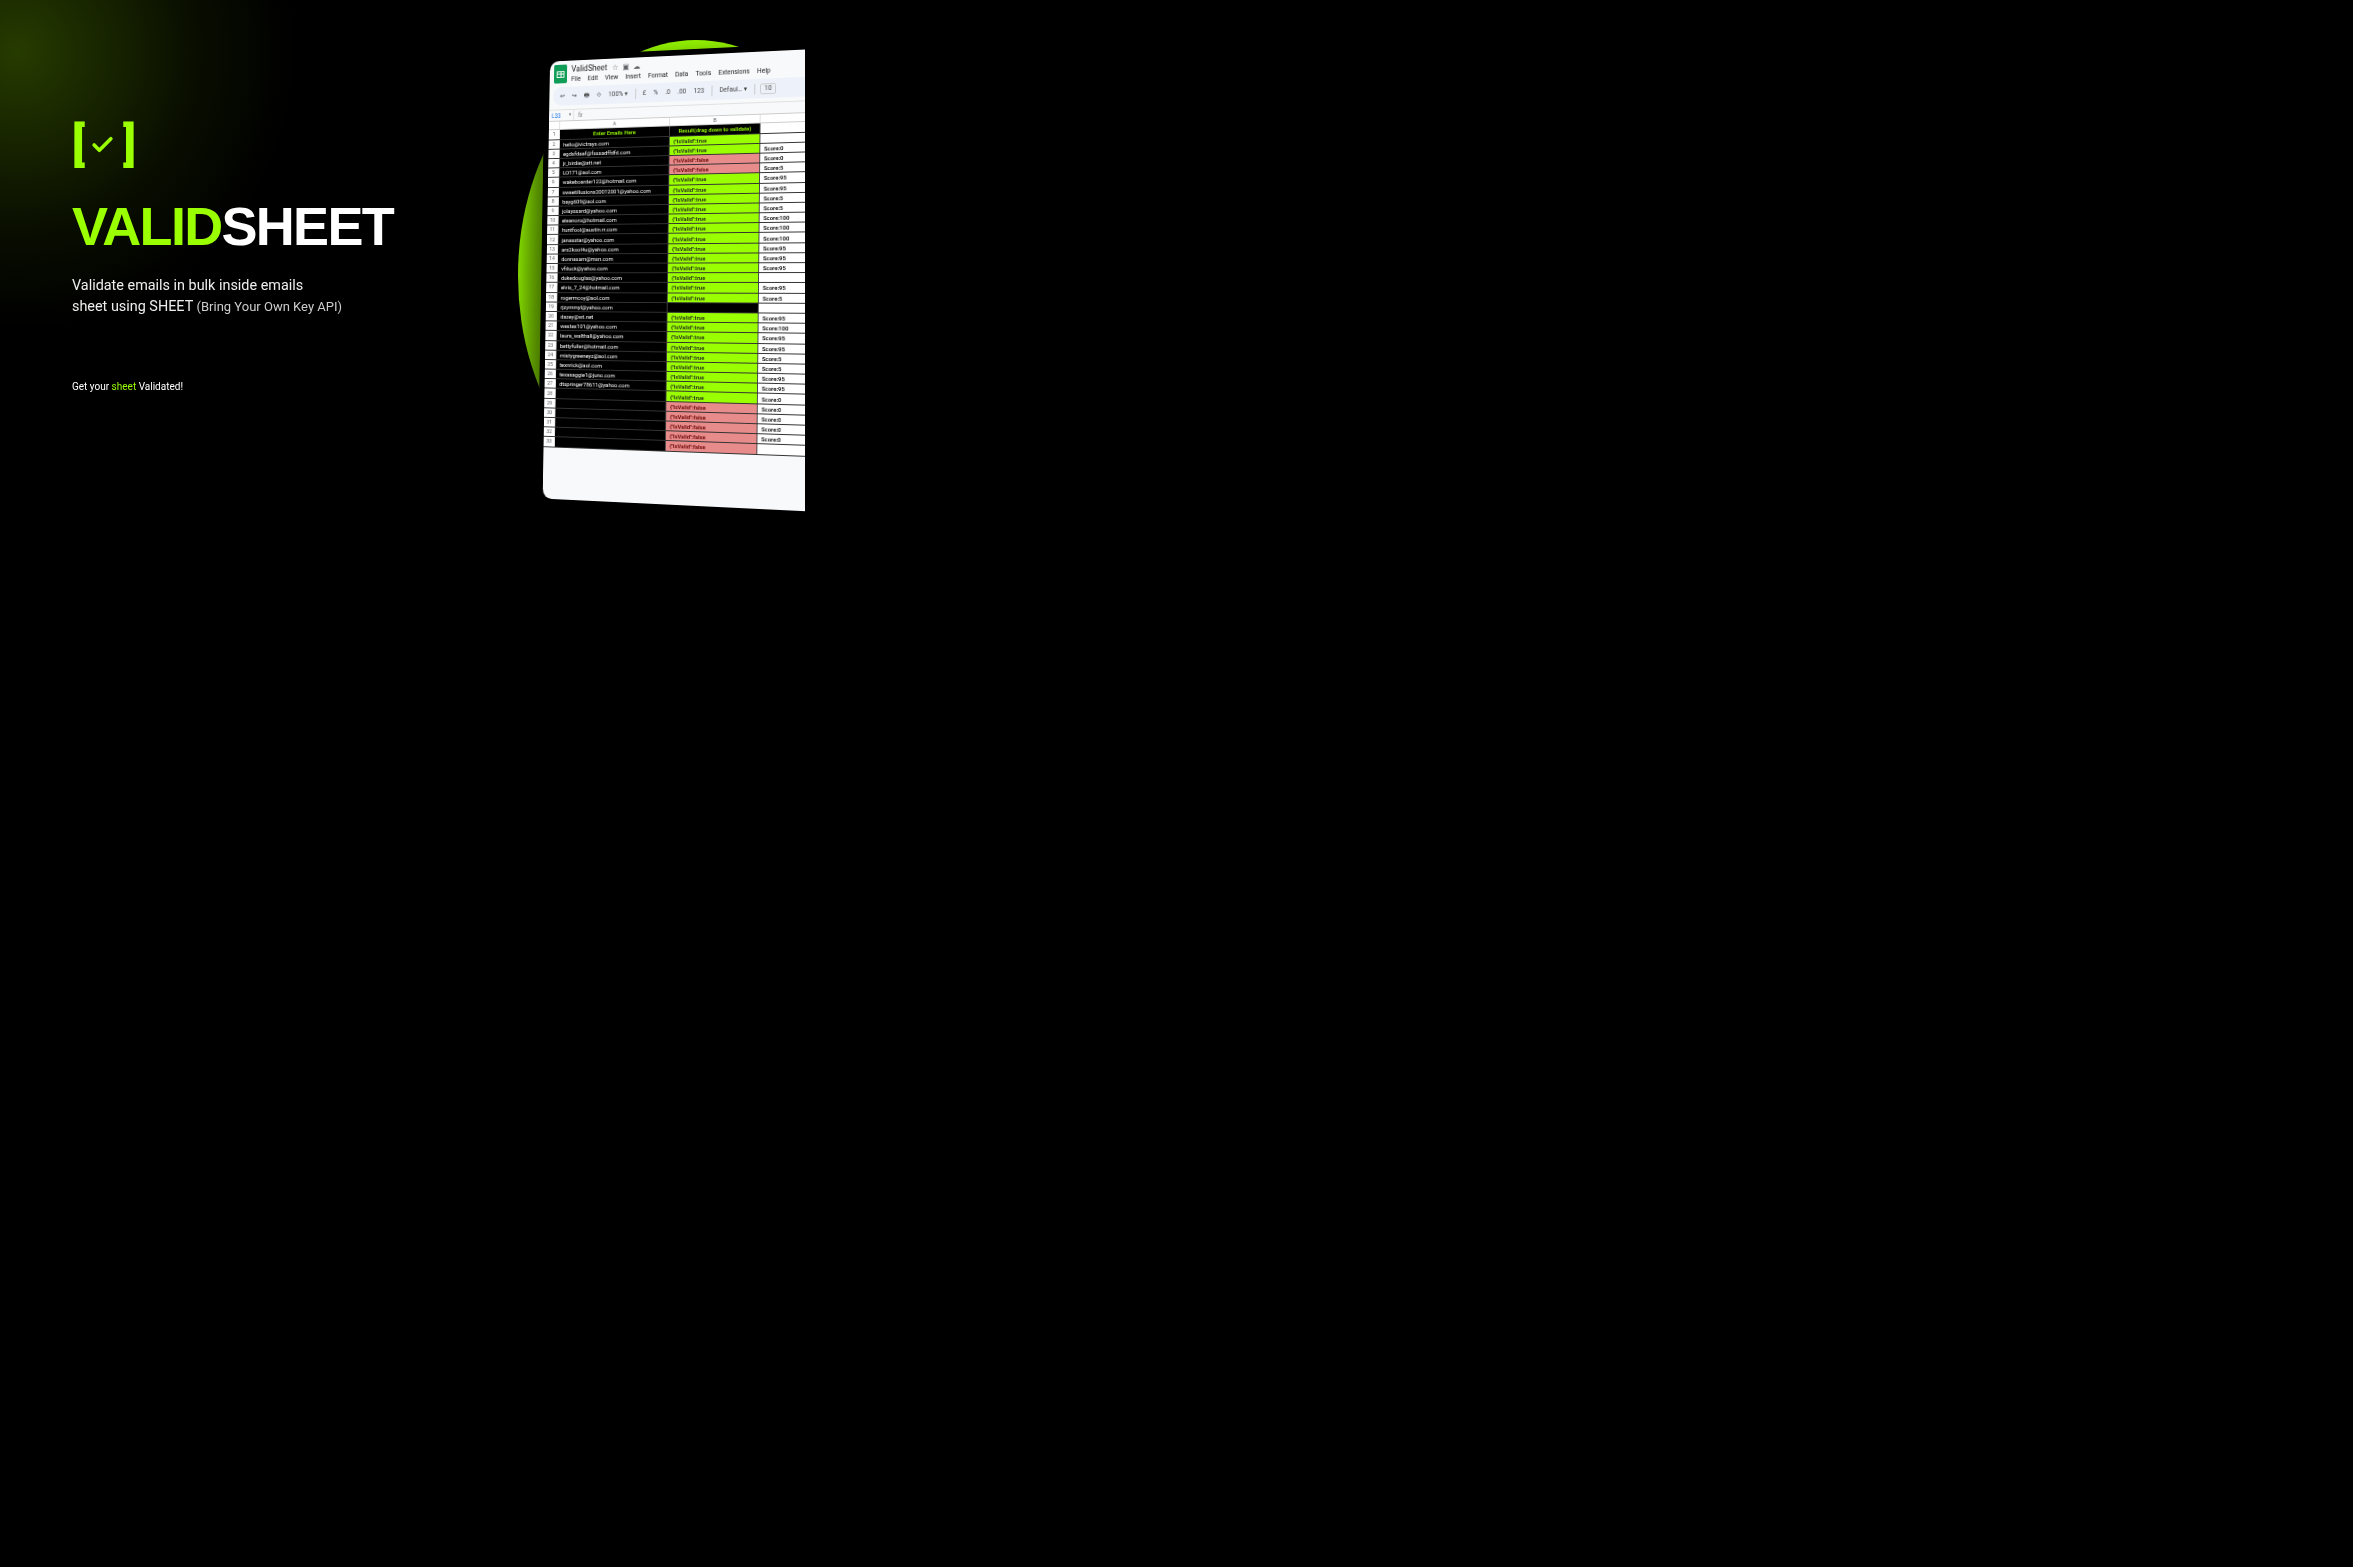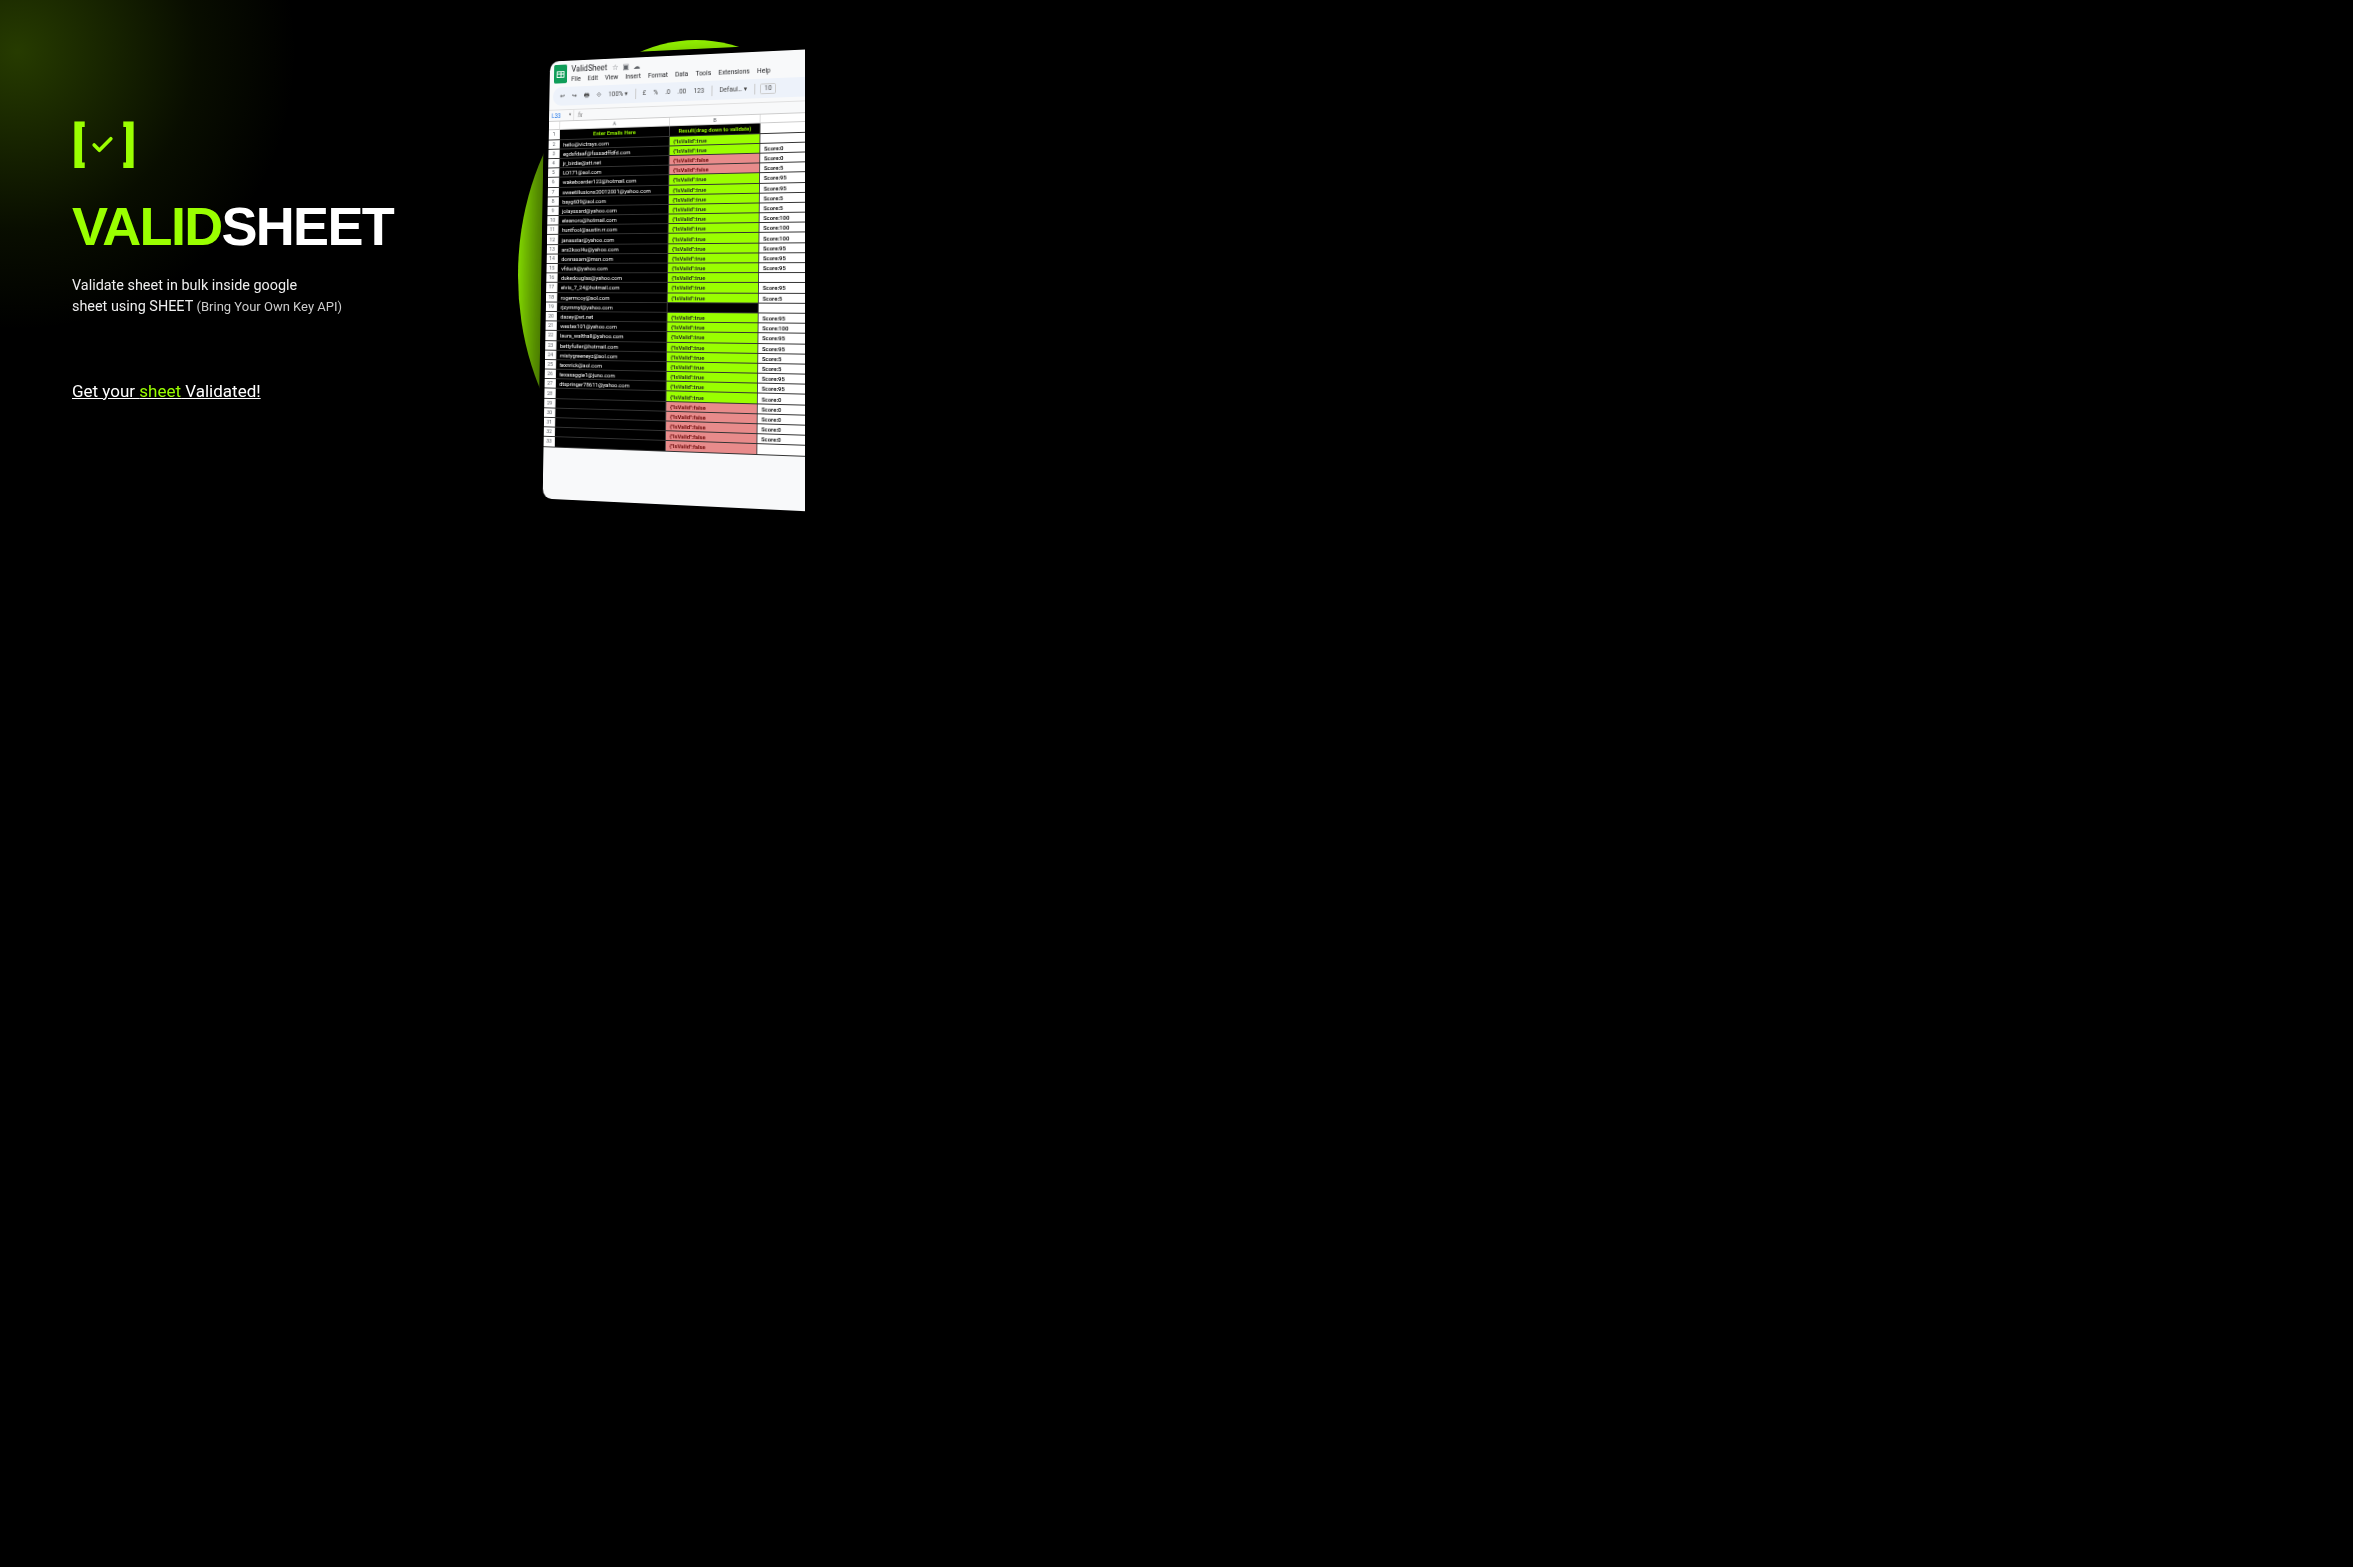--- a/index.html
+++ b/index.html
@@ -55,24 +55,23 @@
   .brand .s { color: #fff; }
   .sub {
     font-size: 14.4px;
     font-weight: 400;
     color: #eee;
     line-height: 1.45;
     margin-bottom: 63px;
   }
   .sub small { font-size: 13px; color: #ccc; }
   .cta {
-    font-size: 17px;
+    font-size: 10px;
     font-weight: 400;
     color: #fff;
-    text-decoration: underline;
   }
   .cta .hi { color: #9aff00; }
 
   .blob {
     position: absolute;
     right: -69px; top: 40px;
     width: 356px; height: 471px;
     background: #9aff00;
     border-radius: 50%;
     z-index: 0;
@@ -217,21 +216,21 @@
       <svg viewBox="0 0 24 24" width="25" height="25">
           <path d="M4 12.5l5 5L20 6.5" stroke="#9aff00" stroke-width="3.5" fill="none" stroke-linecap="round" stroke-linejoin="round"></path>
         </svg>
     </span>
     <span class="bracket">]</span>
   </div>
   <h1 class="brand">
     <span class="v">VALID</span><span class="s">SHEET</span>
   </h1>
   <p class="sub">
-    <span>Validate sheet in bulk inside google</span><br>
+    <span>Validate emails in bulk inside emails</span><br>
     <span>sheet using SHEET </span><small>(Bring Your Own Key API)</small>
   </p>
   <p class="cta">
     <span>Get your </span><span class="hi">sheet</span><span> Validated!</span>
   </p>
 </div>
 
 <div class="blob"></div>
 
 <div class="sheet-wrap">

